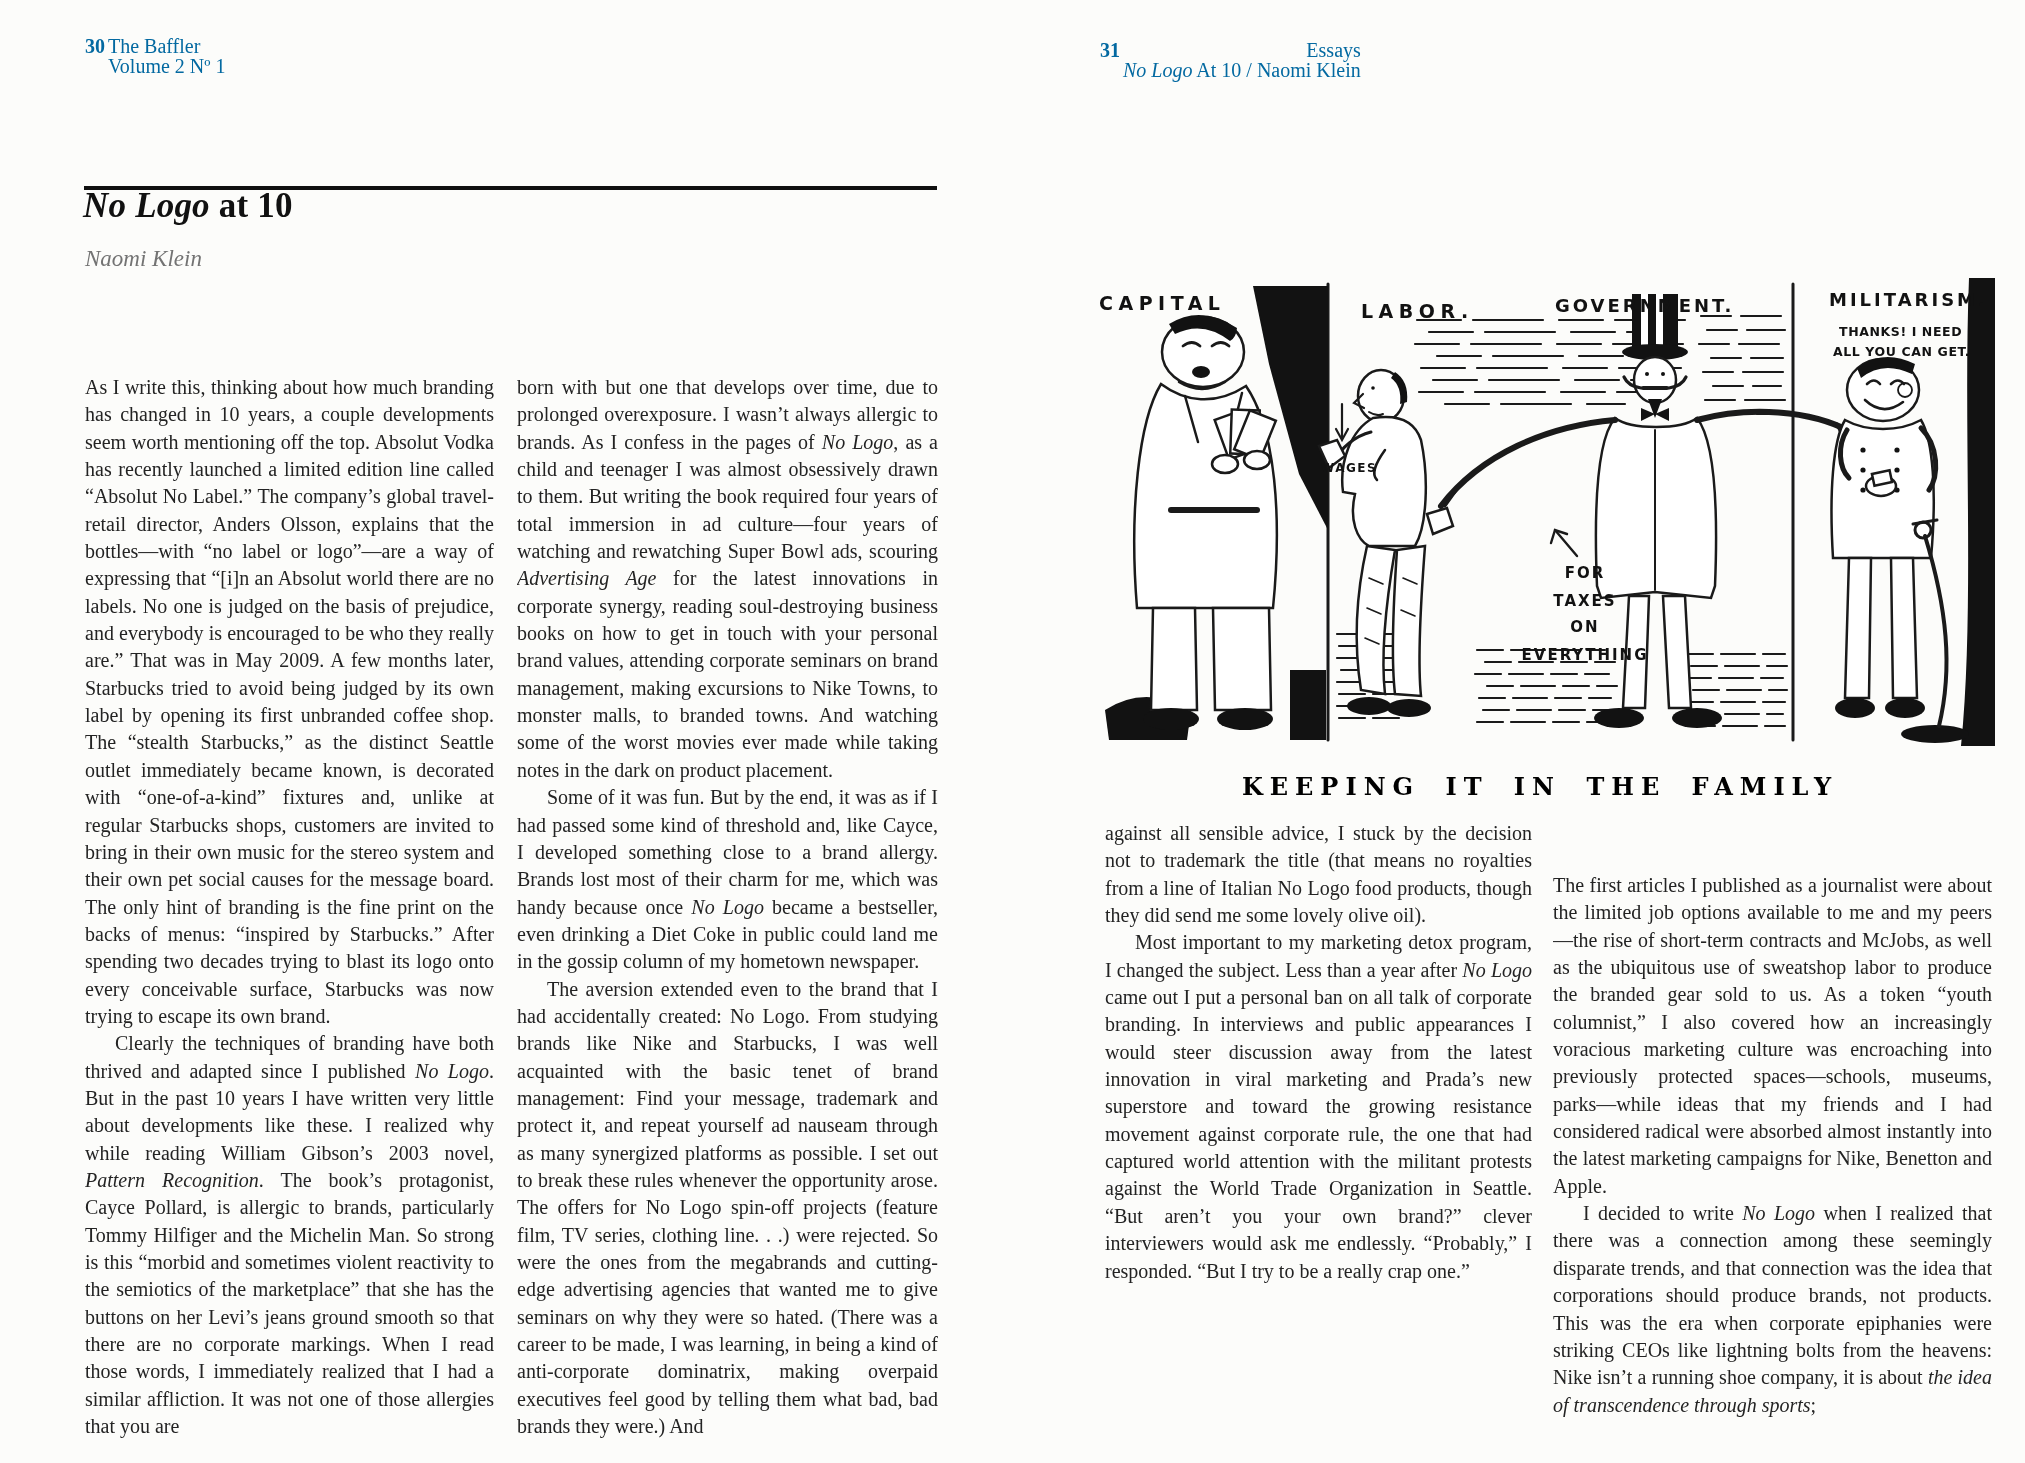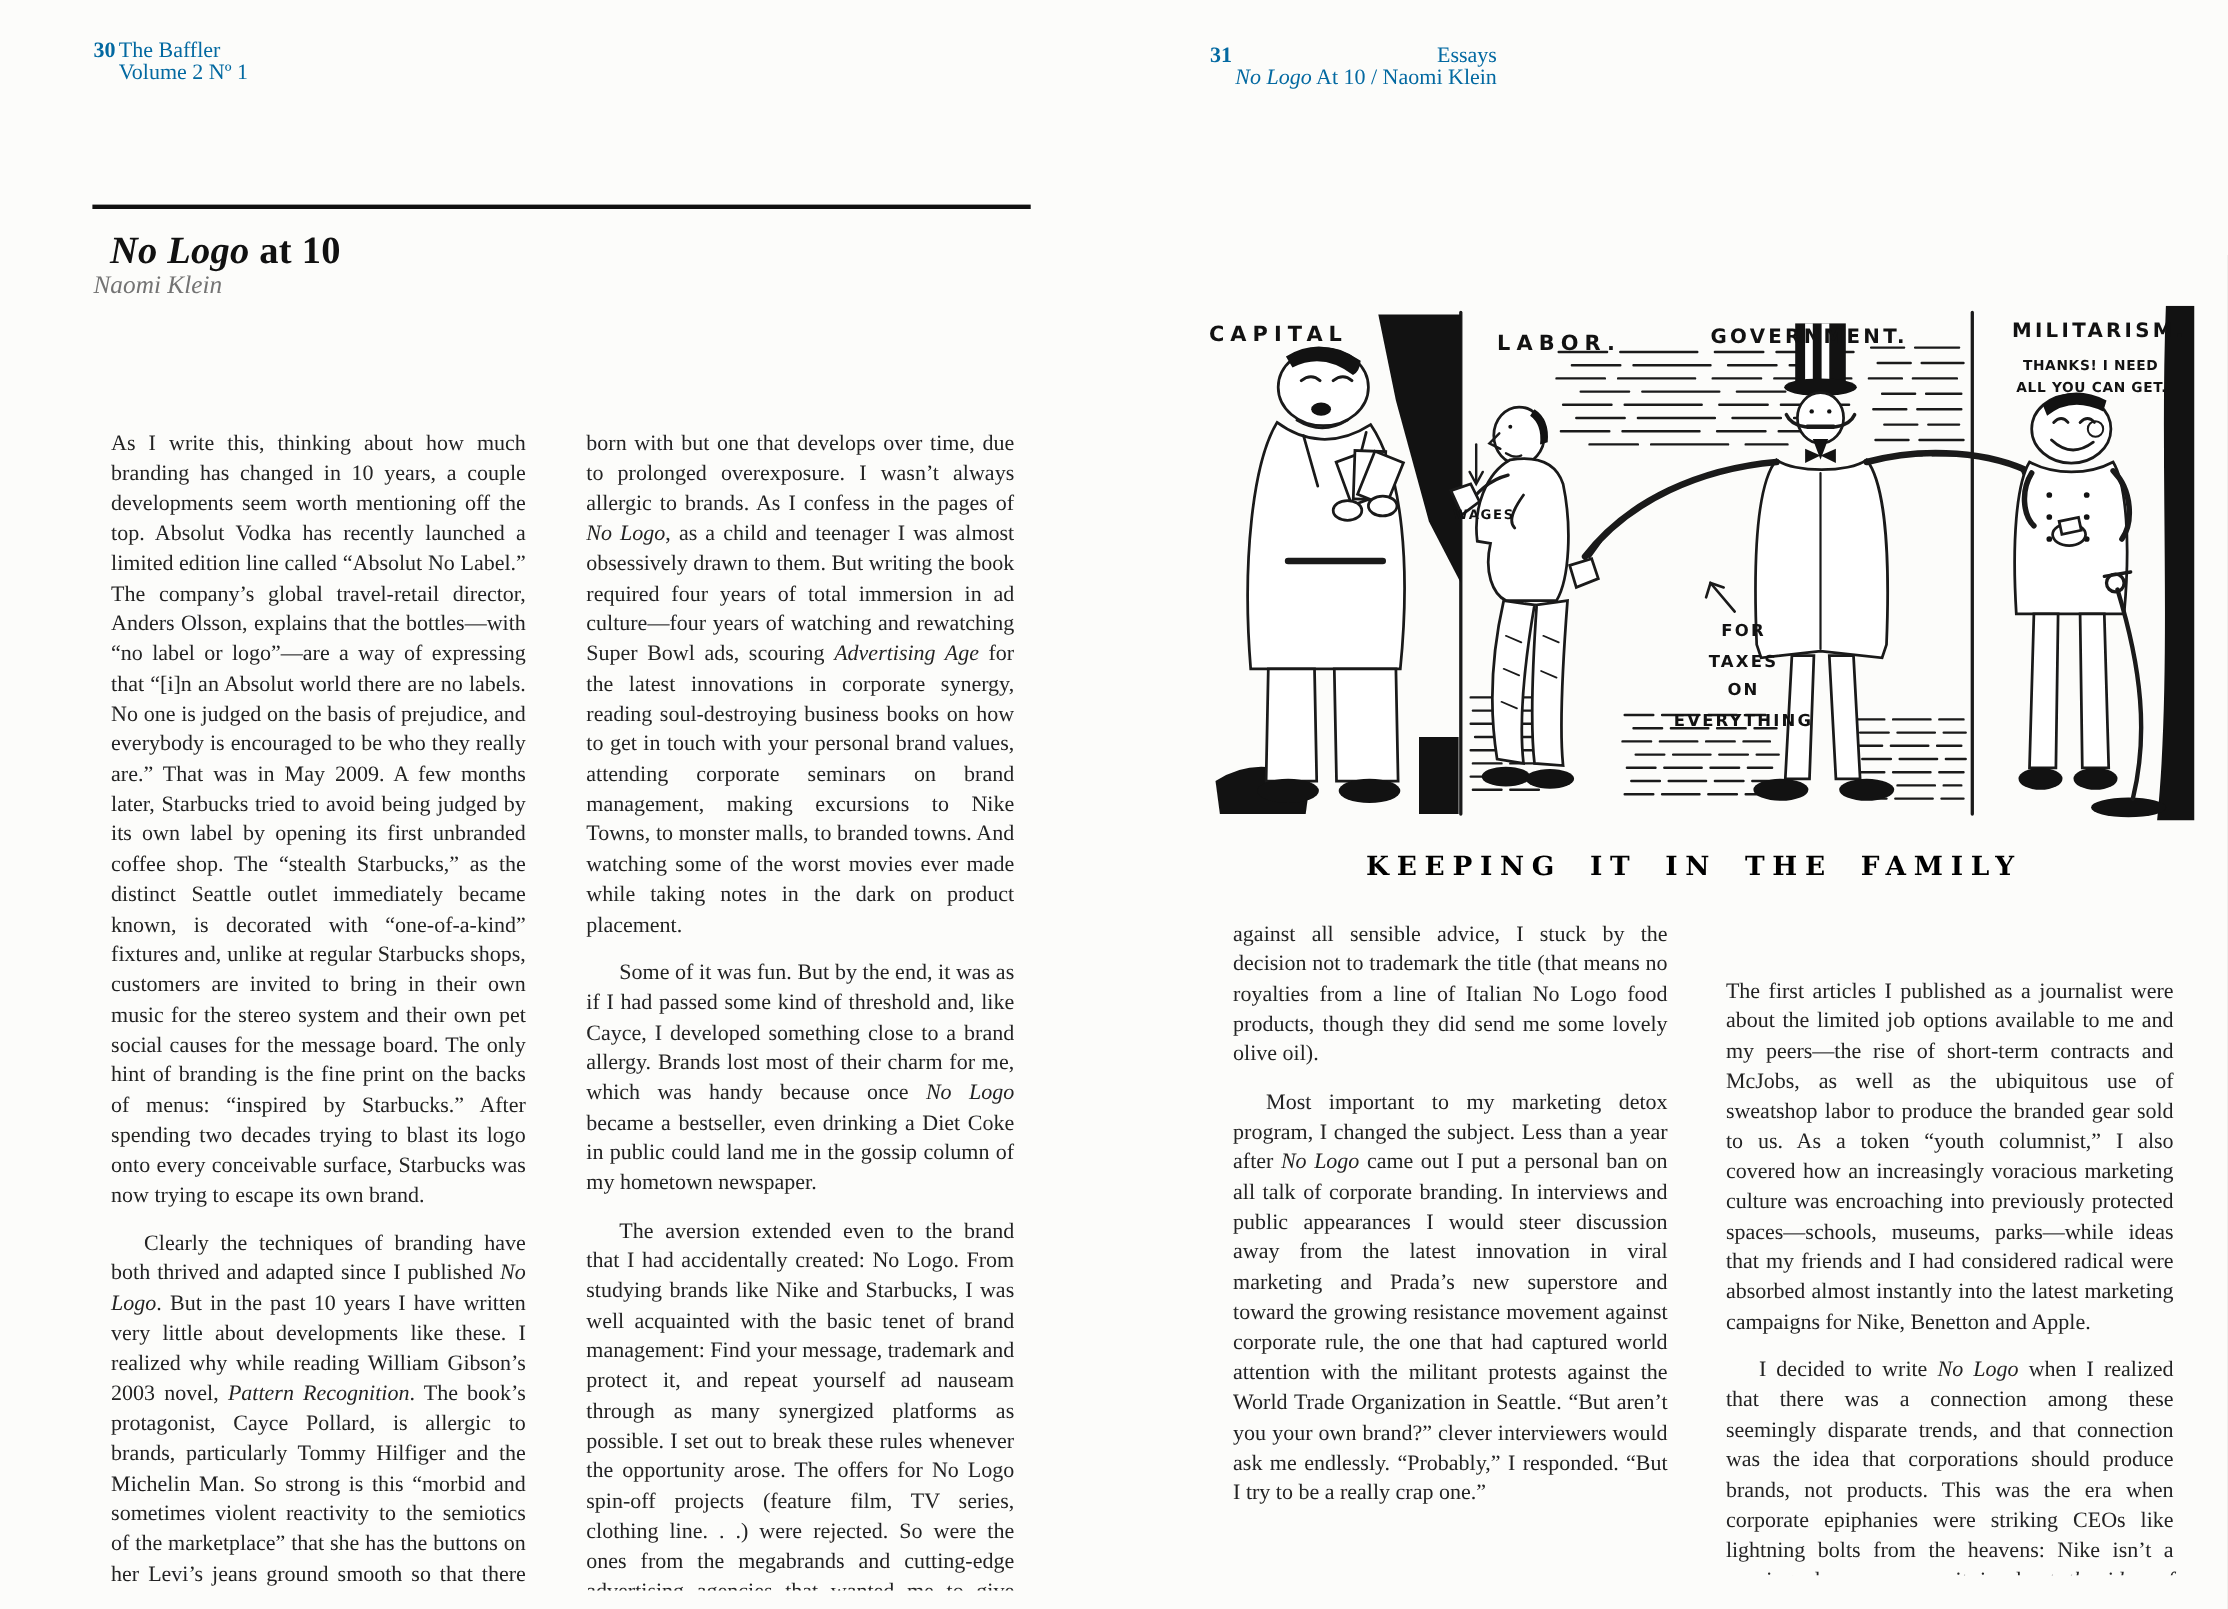--- a/index.html
+++ b/index.html
@@ -8,21 +8,21 @@
   
   .runhead{position:absolute;display:flex;gap:3px;font-size:20px;line-height:20px;color:#0369a1;}
   .runhead .pgnum{font-weight:bold;}
   
   .rule{position:absolute;background:#101010;}
   .title{position:absolute;font-weight:bold;font-size:35px;letter-spacing:.2px;color:#111;}
   .title .it{font-style:italic;}
   .byline{position:absolute;font-style:italic;font-size:23px;color:#737373;}
   
   .col{position:absolute;text-align:justify;font-size:20px;line-height:27.35px;overflow:hidden;}
-  .col p{margin:16px;}
+  .col p{margin:0;}
   .col p.indent{text-indent:30px;}
   .it{font-style:italic;}
   
   .cartoon{position:absolute;left:1085px;top:278px;width:910px;height:468px;}
   .caption{position:absolute;left:1085px;top:772px;width:910px;text-align:center;
            font-family:"DejaVu Serif", serif;font-weight:bold;font-size:24px;
            letter-spacing:7px;word-spacing:10px;color:#000000;}
   svg text{font-family:"DejaVu Sans", sans-serif;font-weight:bold;fill:#121212;}
   .panel-label{font-size:19px;letter-spacing:5.5px;}
   .panel-label-sm{font-size:18px;letter-spacing:3px;}
@@ -38,21 +38,21 @@
   <div class="runhead" style="left:85px;top:36px;">
     <span class="pgnum">30</span>
     <span>
       <span>The Baffler</span><br>
       <span>Volume 2 Nº 1</span>
     </span>
   </div>
 
   <div class="rule" style="left:84px;top:186px;width:853px;height:4px;"></div>
 
-  <div class="title" style="left:83px;top:208px;margin-left:17px;"><span class="it">No Logo</span><span> at 10</span></div>
+  <div class="title" style="left:83px;top:186px;"><span class="it">No Logo</span><span> at 10</span></div>
 
   <div class="byline" style="left:85px;top:246px;">Naomi Klein</div>
 
   <div class="col" style="left:85px;top:374px;width:409px;height:1072px;">
       <p class=""><span>As I write this, thinking about how much branding has changed in 10 years, a couple developments seem worth mentioning off the top. Absolut Vodka has recently launched a limited edition line called “Absolut No Label.” The company’s global travel-retail director, Anders Olsson, explains that the bottles—with “no label or logo”—are a way of expressing that “[i]n an Absolut world there are no labels. No one is judged on the basis of prejudice, and everybody is encouraged to be who they really are.” That was in May 2009. A few months later, Starbucks tried to avoid being judged by its own label by opening its first unbranded coffee shop. The “stealth Starbucks,” as the distinct Seattle outlet immediately became known, is decorated with “one-of-a-kind” fixtures and, unlike at regular Starbucks shops, customers are invited to bring in their own music for the stereo system and their own pet social causes for the message board. The only hint of branding is the fine print on the backs of menus: “inspired by Starbucks.” After spending two decades trying to blast its logo onto every conceivable surface, Starbucks was now trying to escape its own brand.</span></p>
       <p class="indent"><span>Clearly the techniques of branding have both thrived and adapted since I published </span><span class="it">No Logo</span><span>. But in the past 10 years I have written very little about developments like these. I realized why while reading William Gibson’s 2003 novel, </span><span class="it">Pattern Recognition</span><span>. The book’s protagonist, Cayce Pollard, is allergic to brands, particularly Tommy Hilfiger and the Michelin Man. So strong is this “morbid and sometimes violent reactivity to the semiotics of the marketplace” that she has the buttons on her Levi’s jeans ground smooth so that there are no corporate markings. When I read those words, I immediately realized that I had a similar affliction. It was not one of those allergies that you are</span></p>
     </div>
   <div class="col" style="left:517px;top:374px;width:421px;height:1072px;">
       <p class=""><span>born with but one that develops over time, due to prolonged overexposure. I wasn’t always allergic to brands. As I confess in the pages of </span><span class="it">No Logo</span><span>, as a child and teenager I was almost obsessively drawn to them. But writing the book required four years of total immersion in ad culture—four years of watching and rewatching Super Bowl ads, scouring </span><span class="it">Advertising Age</span><span> for the latest innovations in corporate synergy, reading soul-destroying business books on how to get in touch with your personal brand values, attending corporate seminars on brand management, making excursions to Nike Towns, to monster malls, to branded towns. And watching some of the worst movies ever made while taking notes in the dark on product placement.</span></p>
       <p class="indent"><span>Some of it was fun. But by the end, it was as if I had passed some kind of threshold and, like Cayce, I developed something close to a brand allergy. Brands lost most of their charm for me, which was handy because once </span><span class="it">No Logo</span><span> became a bestseller, even drinking a Diet Coke in public could land me in the gossip column of my hometown newspaper.</span></p>

